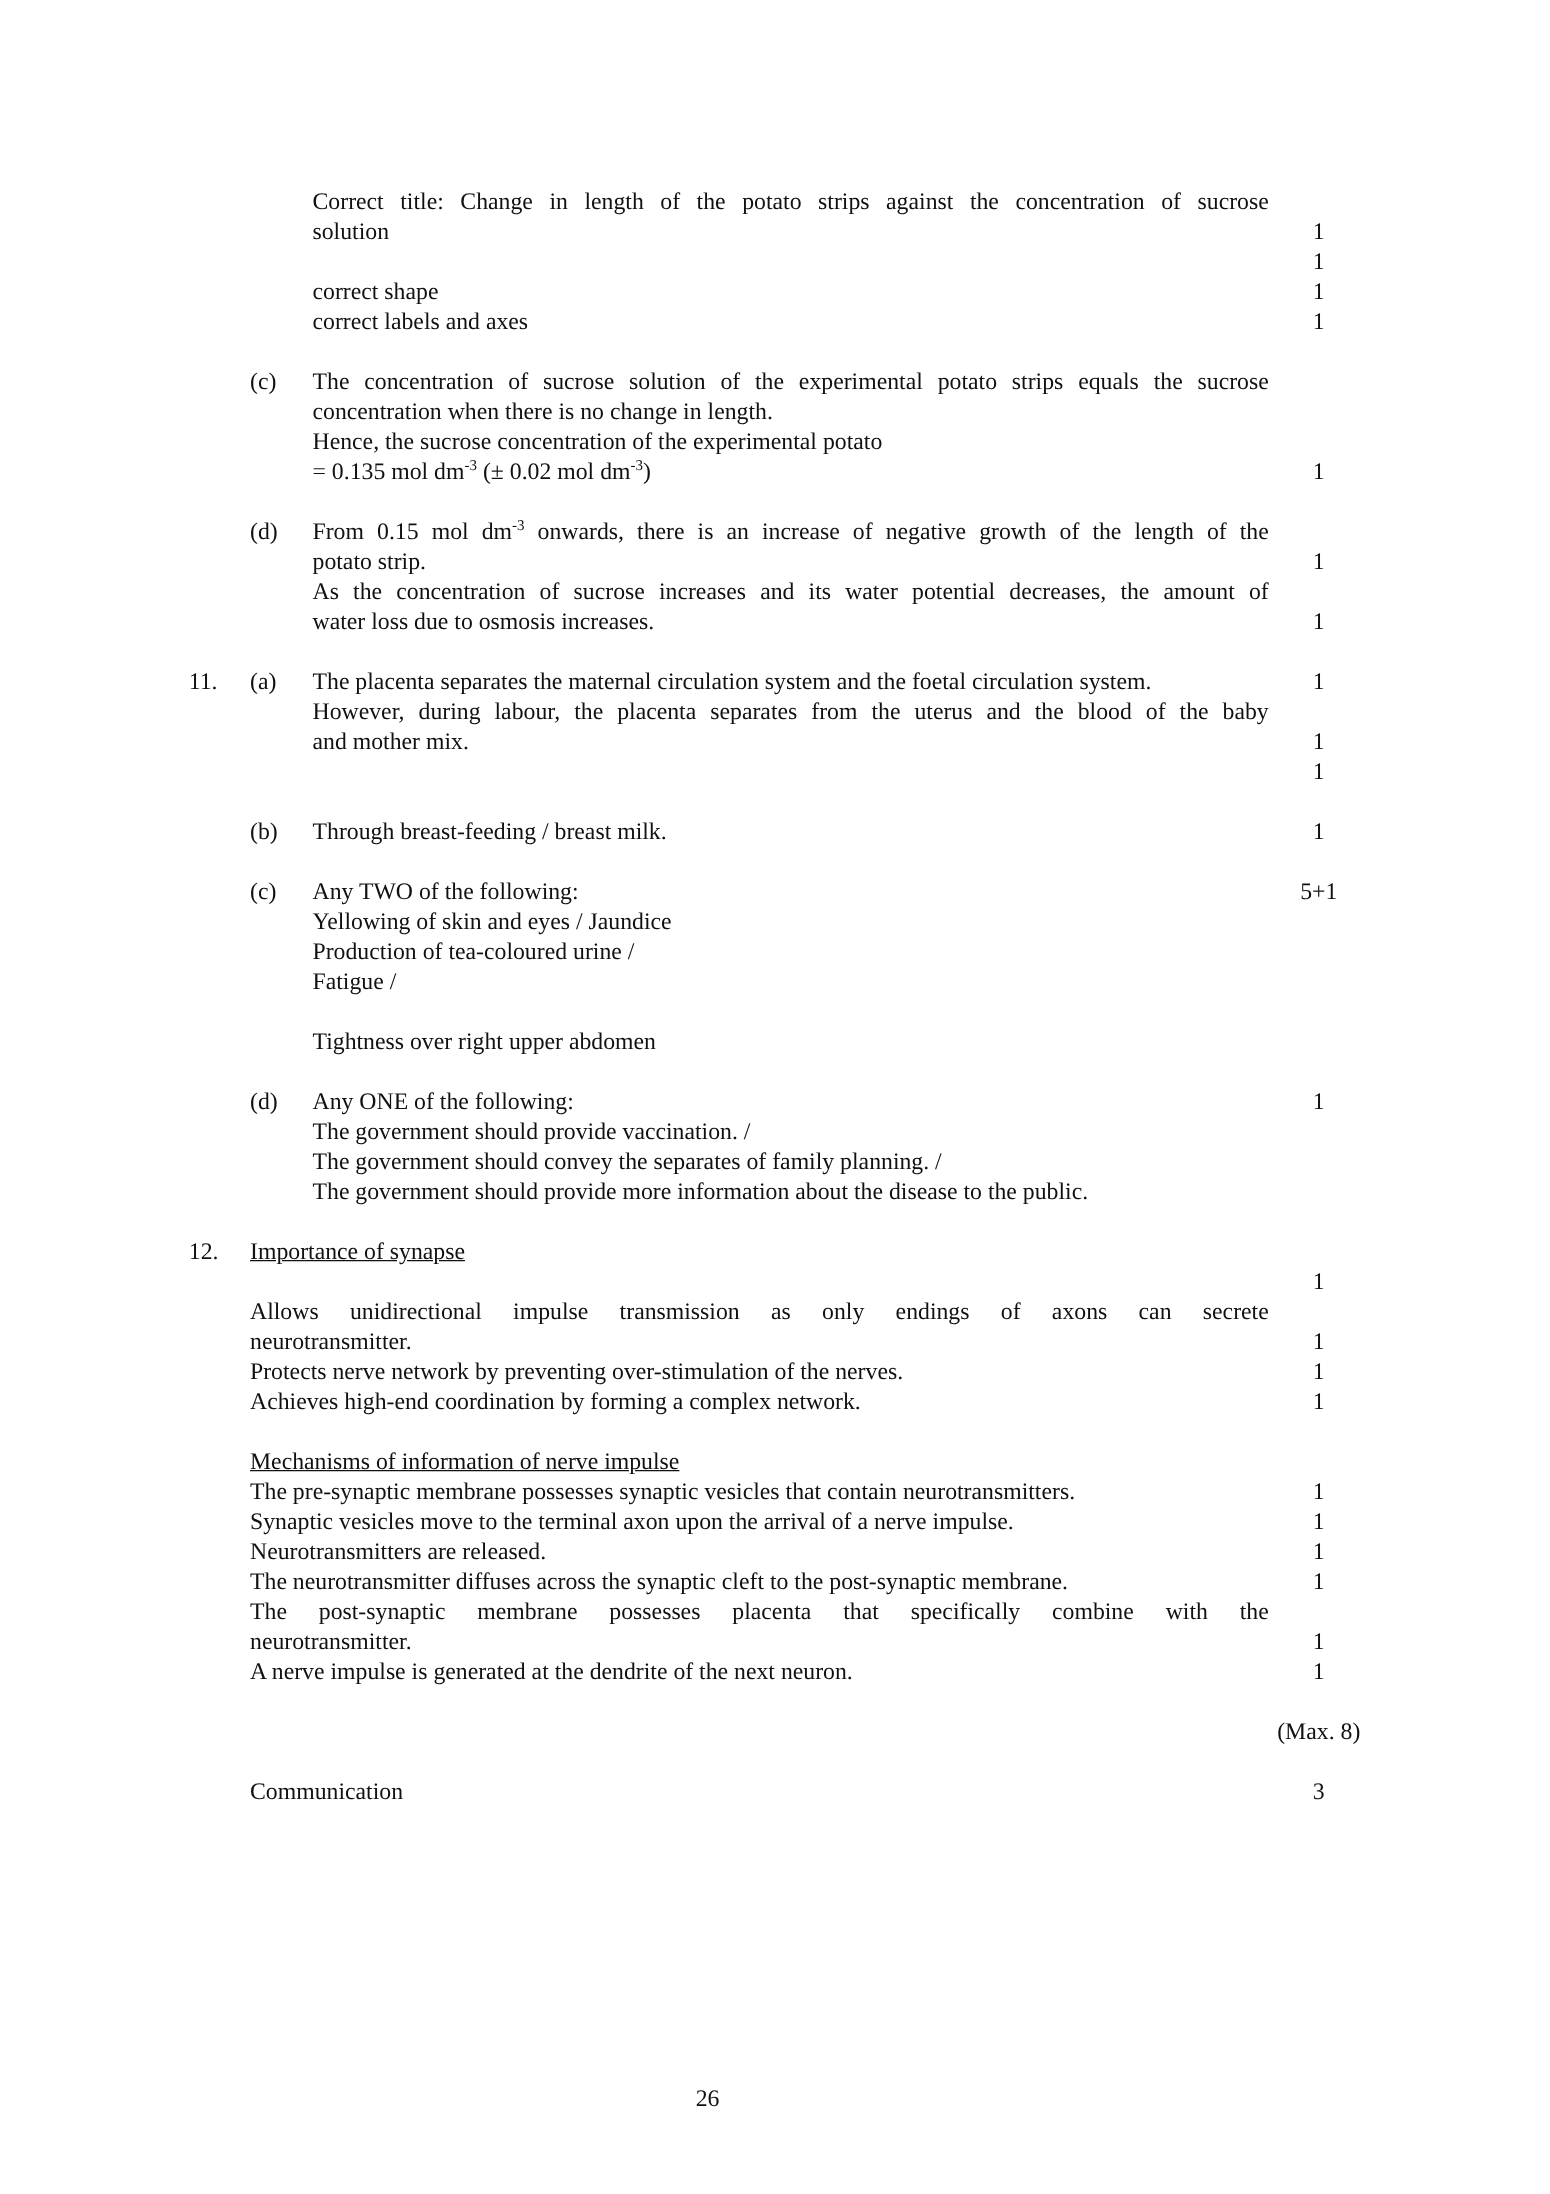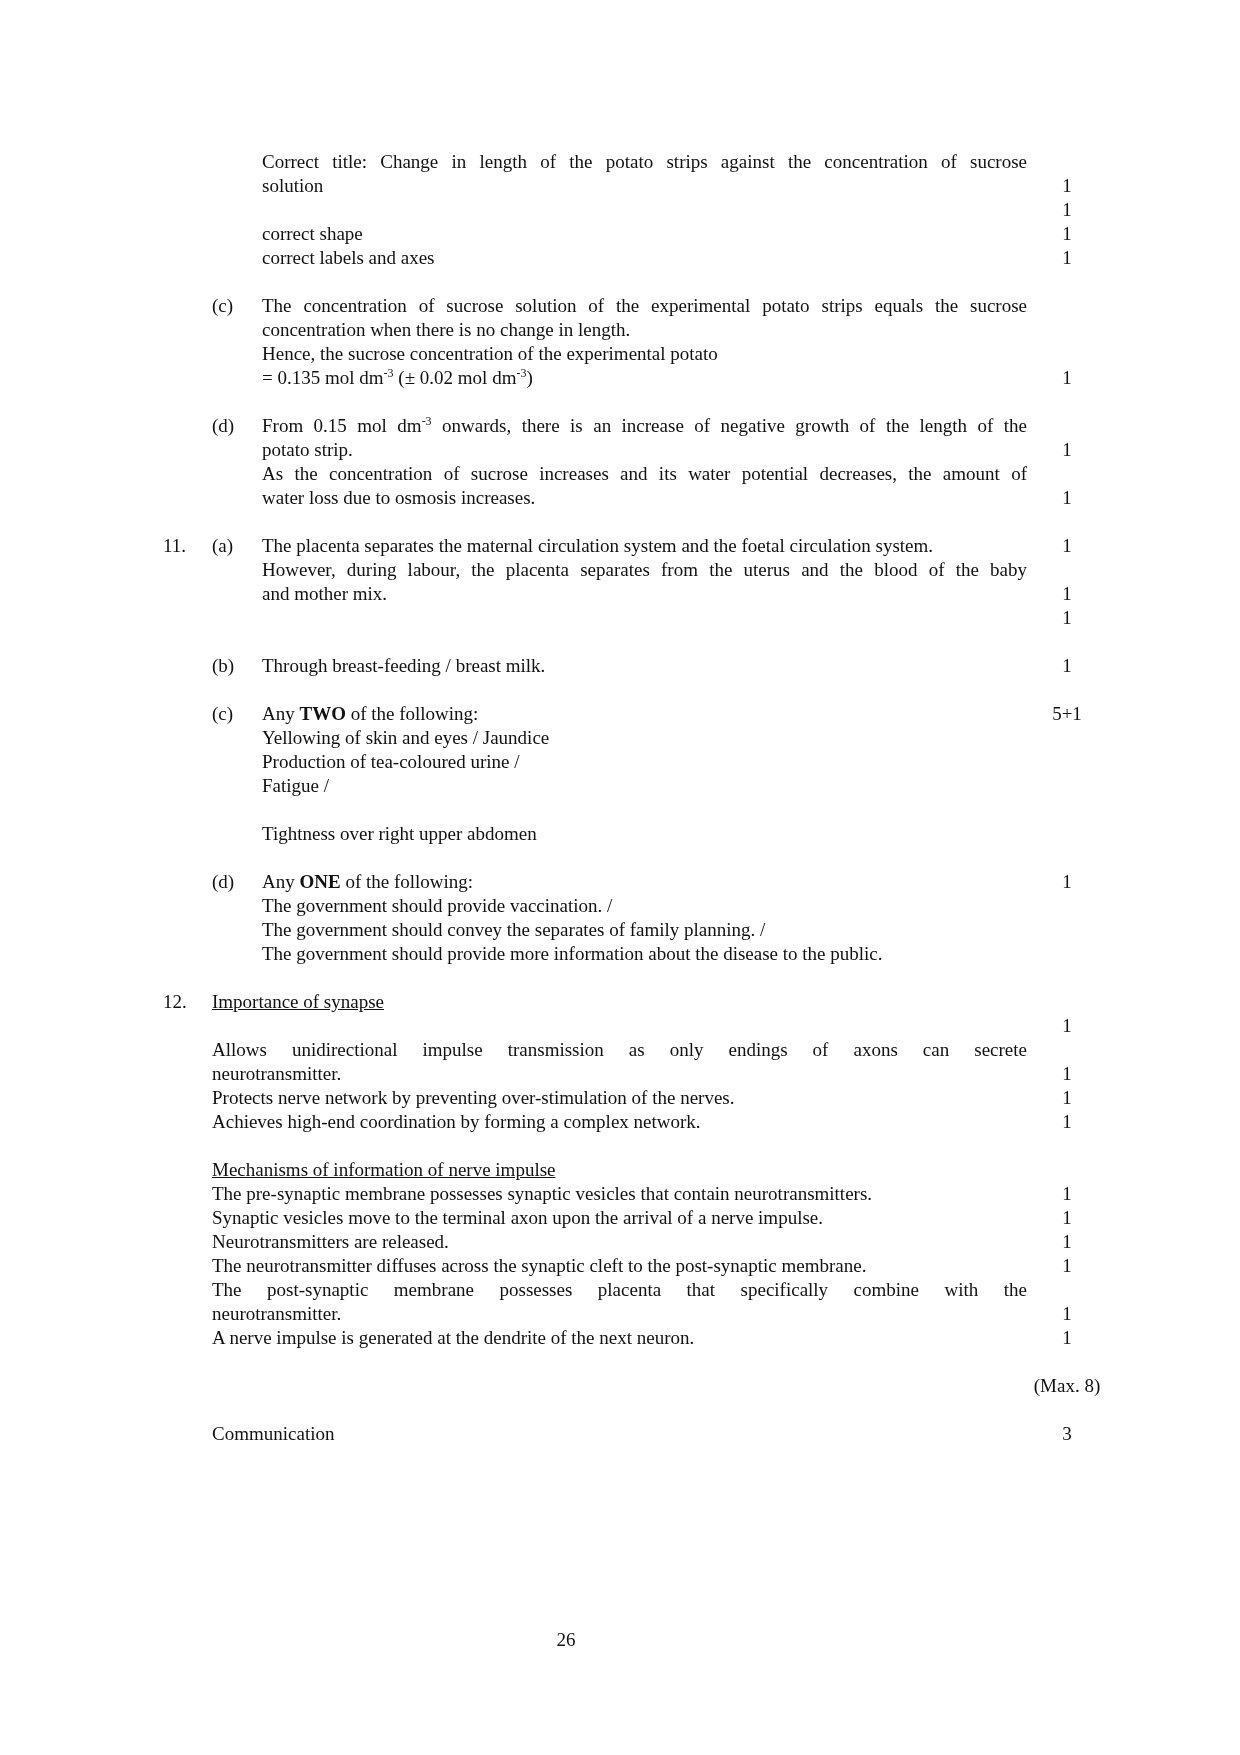--- a/index.html
+++ b/index.html
@@ -2,32 +2,32 @@
 <html><head>
 <meta charset="utf-8">
 <style>
   html, body { margin: 0; padding: 0; background: #ffffff; }
   body {
     width: 1240px; height: 1755px; position: relative; overflow: hidden;
     font-family: "Liberation Serif", "DejaVu Serif", serif;
     font-size: 19px; color: #111;
   }
   .page { position: absolute; left: 0; top: 0; width: 1240px; height: 1755px; }
-  .row { position: absolute; left: 12px; width: 1072px; height: 24px; line-height: 24px; white-space: nowrap; }
+  .row { position: absolute; left: 0; width: 1072px; height: 24px; line-height: 24px; white-space: nowrap; }
   .qnum { position: absolute; left: 151px; }
   .part { position: absolute; left: 200px; }
   .txt  { position: absolute; left: 250px; width: 765px; }
   .txt12 { position: absolute; left: 200px; width: 815px; }
   .just { text-align: justify; text-align-last: justify; }
   .mark { position: absolute; left: 1040px; width: 30px; text-align: center; }
   .mark.wide { left: 1030px; width: 50px; }
   .u { text-decoration: underline; }
   sup { font-size: 12px; line-height: 0; vertical-align: 7px; }
-  b { font-weight: bold; }
-  .pagenum { position: absolute; top: 1628px; left: 0; width: 1132px; text-align: center; line-height: 24px; }
+  b { font-weight: normal; }
+  .pagenum { position: absolute; top: 1668px; left: 0; width: 1132px; text-align: center; line-height: 24px; }
 </style>
 </head>
 <body>
 
 <div class="page">
 
   <div class="row" style="top:150px">
     <span class="txt just">Correct title: Change in length of the potato strips against the concentration of sucrose</span>
   </div>
   <div class="row" style="top:174px">

